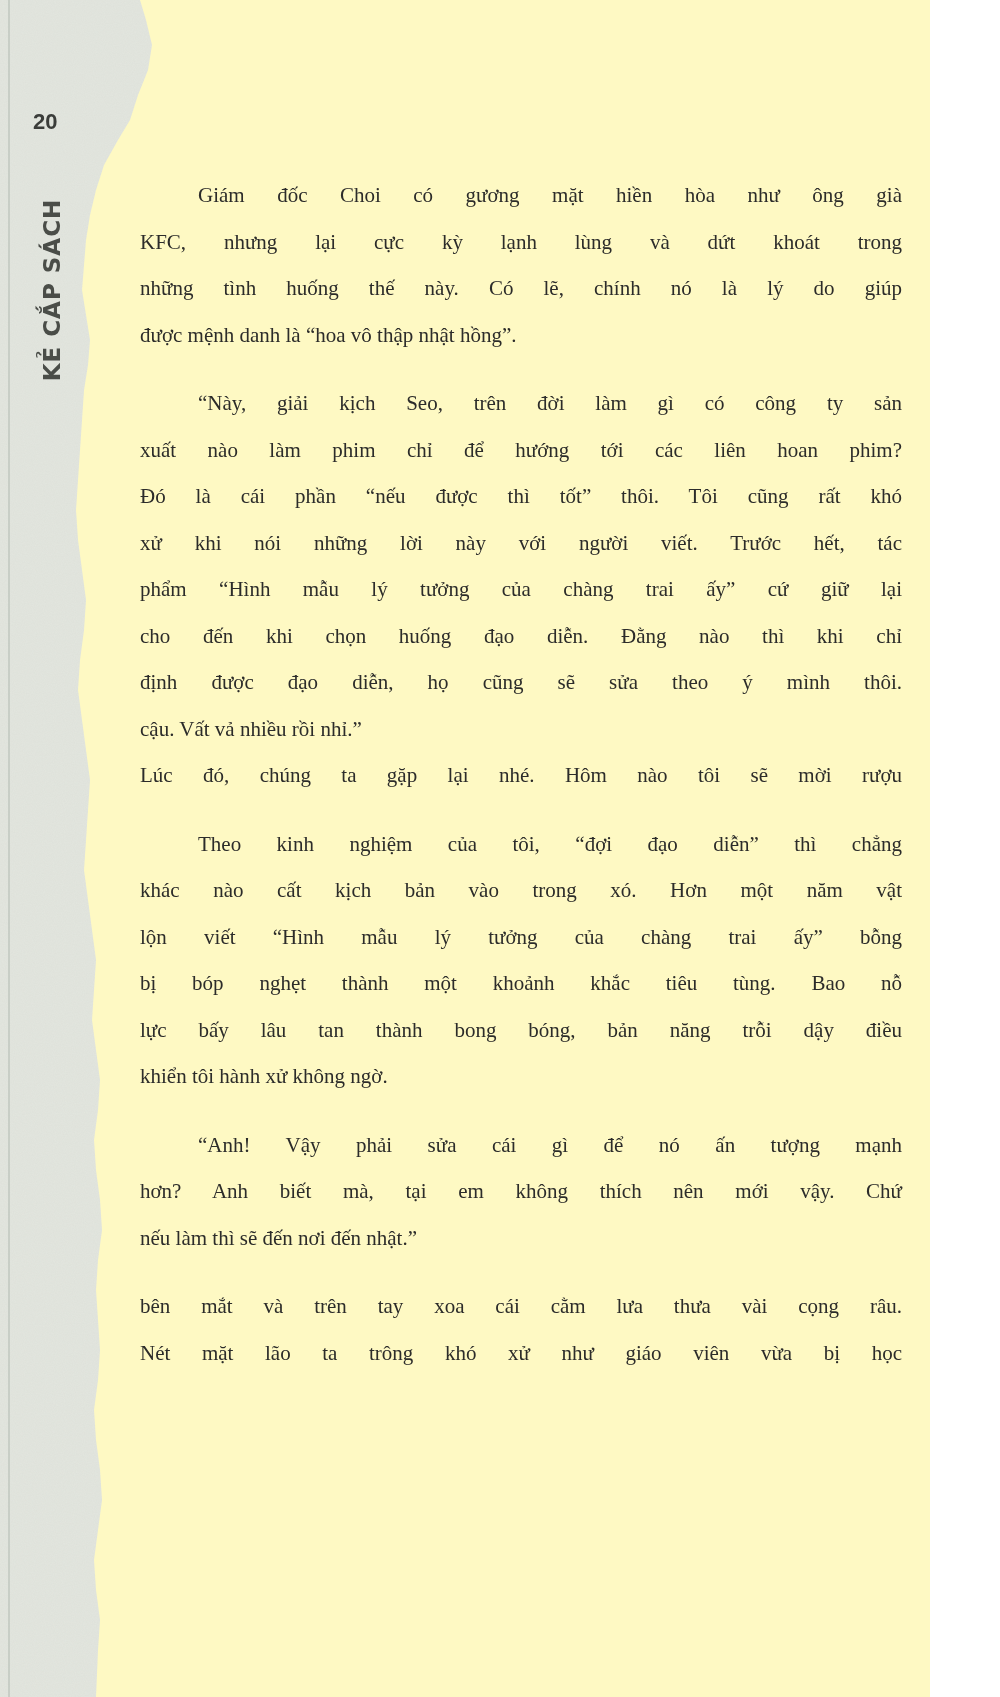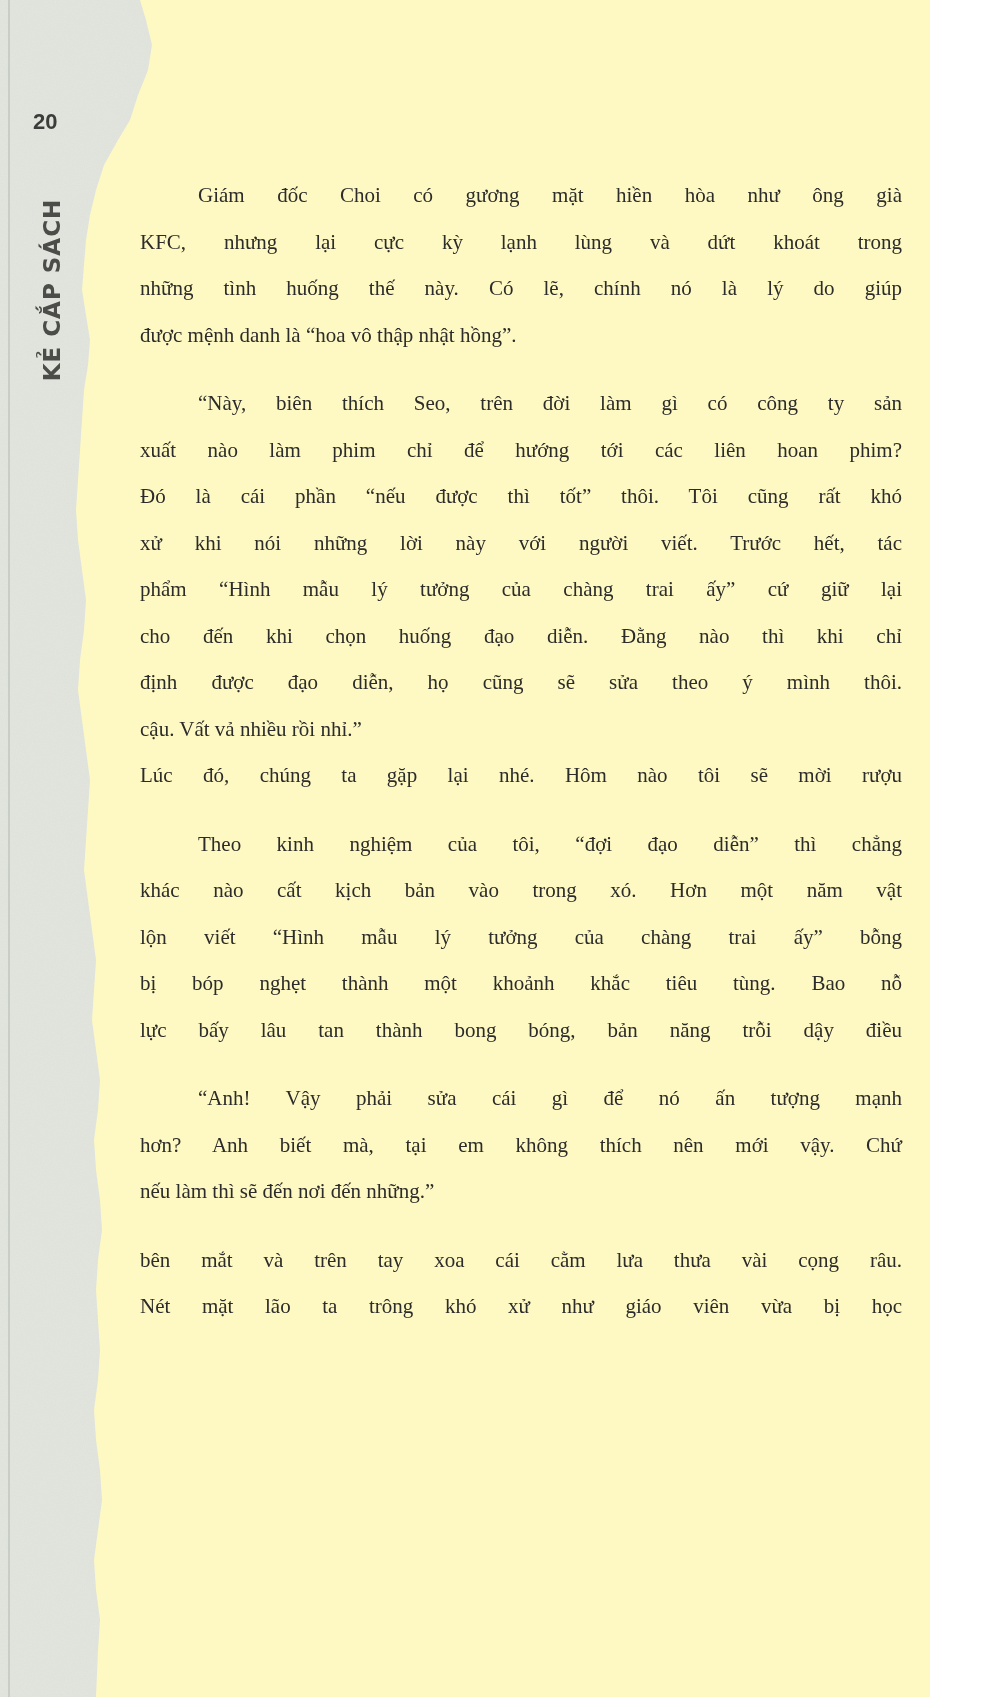--- a/index.html
+++ b/index.html
@@ -111,41 +111,42 @@
   <div class="running-title">KẺ CẮP SÁCH</div>
 
   <div class="text-block">
     <div class="para">
       <span class="line first">Giám đốc Choi có gương mặt hiền hòa như ông già</span>
       <span class="line">KFC, nhưng lại cực kỳ lạnh lùng và dứt khoát trong</span>
       <span class="line">những tình huống thế này. Có lẽ, chính nó là lý do giúp</span>
       <span class="line last">được mệnh danh là “hoa vô thập nhật hồng”.</span>
     </div>
     <div class="para">
-      <span class="line first">“Này, biên thích Seo, trên đời làm gì có công ty sản</span>
+      <span class="line first">“Này, giải kịch Seo, trên đời làm gì có công ty sản</span>
       <span class="line">xuất nào làm phim chỉ để hướng tới các liên hoan phim?</span>
       <span class="line">Đó là cái phần “nếu được thì tốt” thôi. Tôi cũng rất khó</span>
       <span class="line">xử khi nói những lời này với người viết. Trước hết, tác</span>
       <span class="line">phẩm “Hình mẫu lý tưởng của chàng trai ấy” cứ giữ lại</span>
       <span class="line">cho đến khi chọn huống đạo diễn. Đằng nào thì khi chỉ</span>
       <span class="line">định được đạo diễn, họ cũng sẽ sửa theo ý mình thôi.</span>
       <span class="line last">cậu. Vất vả nhiều rồi nhỉ.”</span>
       <span class="line">Lúc đó, chúng ta gặp lại nhé. Hôm nào tôi sẽ mời rượu</span>
     </div>
     <div class="para">
       <span class="line first">Theo kinh nghiệm của tôi, “đợi đạo diễn” thì chẳng</span>
       <span class="line">khác nào cất kịch bản vào trong xó. Hơn một năm vật</span>
       <span class="line">lộn viết “Hình mẫu lý tưởng của chàng trai ấy” bỗng</span>
       <span class="line">bị bóp nghẹt thành một khoảnh khắc tiêu tùng. Bao nỗ</span>
       <span class="line">lực bấy lâu tan thành bong bóng, bản năng trỗi dậy điều</span>
+      <span class="line last">khiển tôi hành xử không ngờ.</span>
     </div>
     <div class="para">
       <span class="line first">“Anh! Vậy phải sửa cái gì để nó ấn tượng mạnh</span>
       <span class="line">hơn? Anh biết mà, tại em không thích nên mới vậy. Chứ</span>
-      <span class="line last">nếu làm thì sẽ đến nơi đến những.”</span>
+      <span class="line last">nếu làm thì sẽ đến nơi đến nhật.”</span>
     </div>
     <div class="para">
       <span class="line">bên mắt và trên tay xoa cái cằm lưa thưa vài cọng râu.</span>
       <span class="line">Nét mặt lão ta trông khó xử như giáo viên vừa bị học</span>
     </div>
   </div>
 
 </div>
 
 </body></html>

